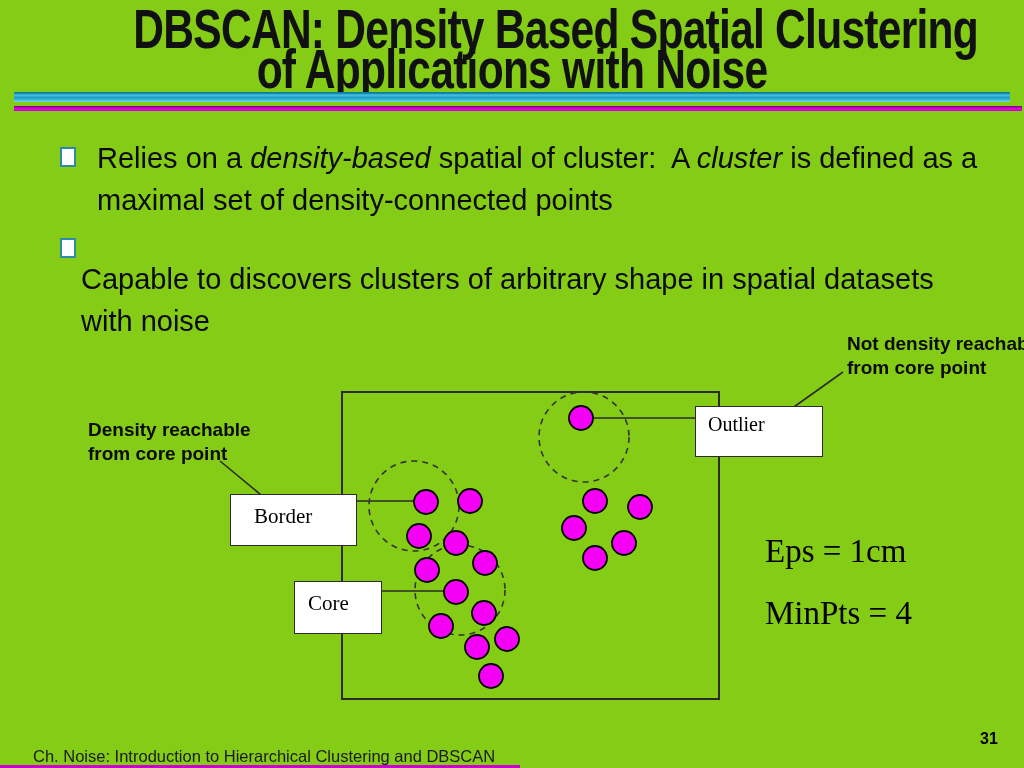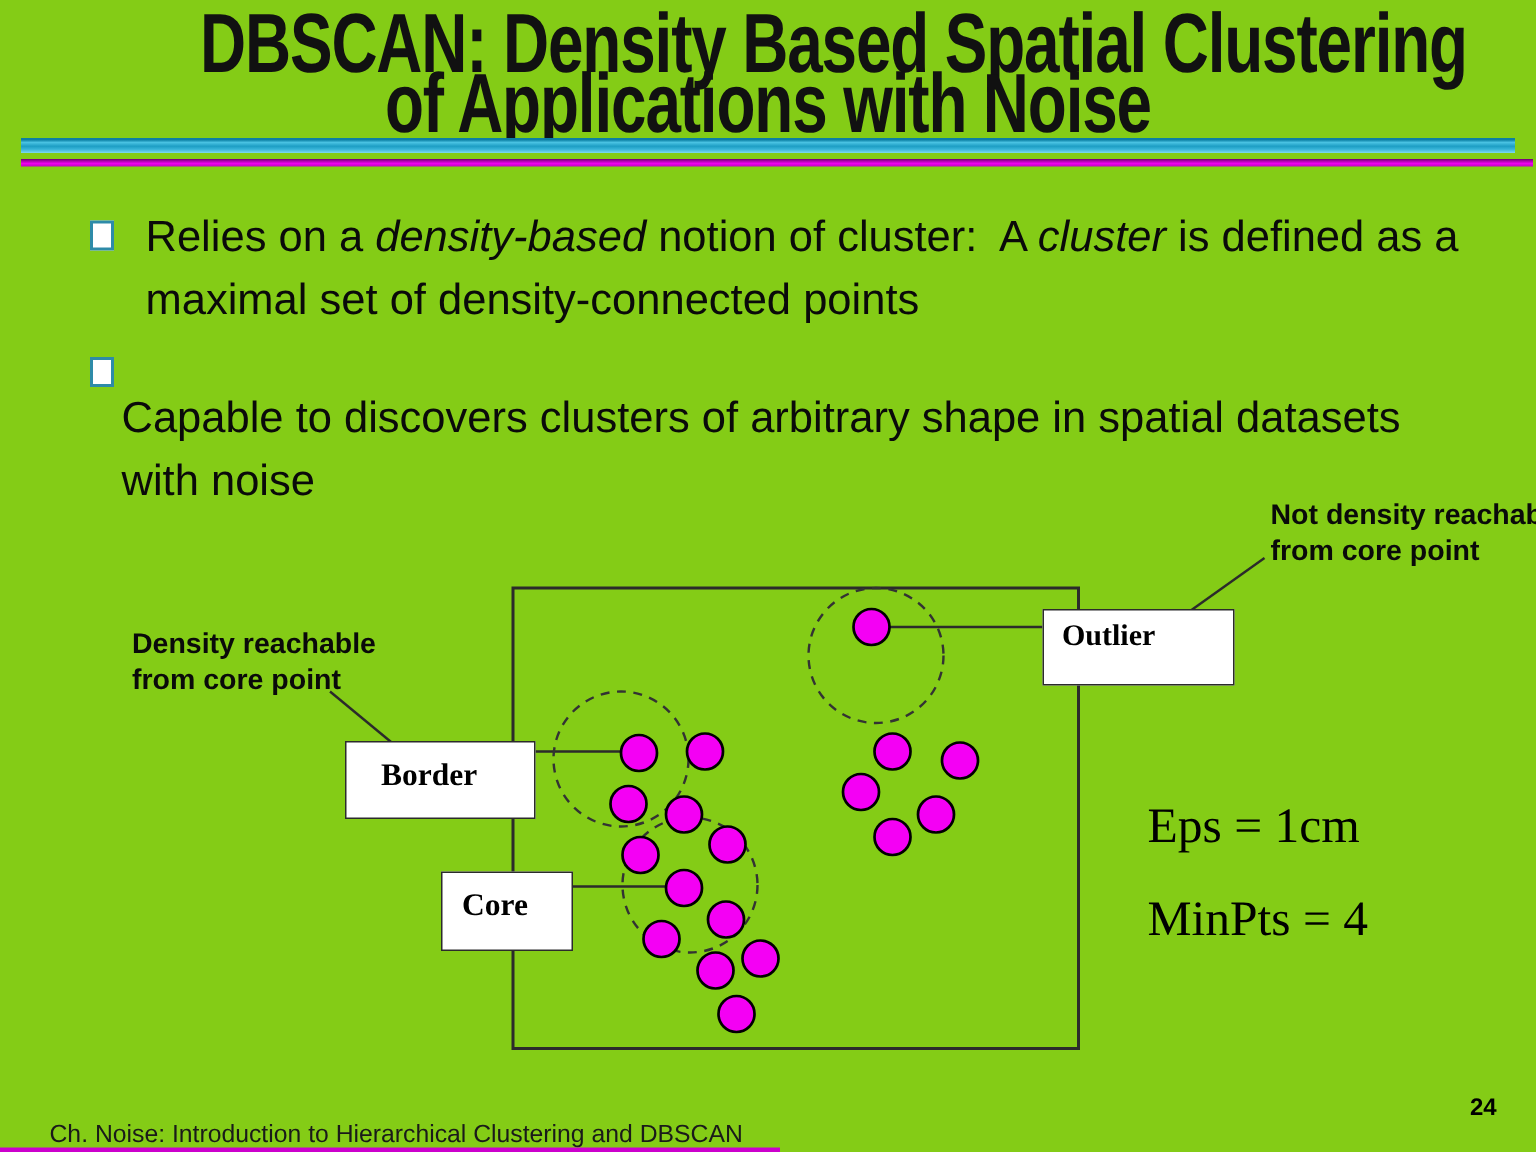--- a/index.html
+++ b/index.html
@@ -22,21 +22,21 @@
   .bullet-row{position:absolute;left:60px;display:flex;align-items:flex-start;}
   .bullet-row.b1{top:137px;}
   .bullet-row.b2{top:228px;flex-direction:column;}
   .bullet-marker{width:12px;height:16px;border:2px solid #2e8ba8;margin-top:10px;flex:none;background:#fff;}
   .bullet-text{margin:0 0 0 21px;width:895px;font-size:29px;line-height:42px;
     color:#0a0a0a;white-space:pre-wrap;}
   .bullet-text em{font-style:italic;margin-top:16px;}
   
   #diagram-svg{position:absolute;left:0;top:0;width:1024px;height:768px;}
   .label-box{position:absolute;background:#ffffff;border:1.6px solid #2b2b2b;
-    font-family:"Liberation Serif",serif;font-weight:700;color:#000;box-sizing:border-box;}
+    font-family:"Liberation Serif",serif;font-weight:400;color:#000;box-sizing:border-box;}
   .label-box.border-box{left:230px;top:494px;width:127px;height:52px;font-size:21px;padding:9px 0 0 23px;}
   .label-box.core-box{left:294px;top:581px;width:88px;height:53px;font-size:21px;padding:9px 0 0 13px;}
   .label-box.outlier-box{left:695px;top:406px;width:128px;height:51px;font-size:20px;padding:6px 0 0 12px;}
   .annotation{position:absolute;font-weight:700;font-size:19px;line-height:24px;color:#0a0a0a;white-space:nowrap;}
   .annotation.left{left:88px;top:418px;}
   .annotation.right{left:847px;top:332px;}
   .param{position:absolute;left:765px;font-family:"Liberation Serif",serif;
     font-weight:400;font-size:33px;color:#000;white-space:nowrap;}
   .param.eps{top:533px;}
   .param.minpts{top:595px;}
@@ -55,21 +55,21 @@
   </div>
   <div class="title-line l2">
     <span>of Applications with Noise</span>
   </div>
 
   <div class="rule-cyan"></div>
   <div class="rule-magenta"></div>
 
   <div class="bullet-row b1">
     <div class="bullet-marker"></div>
-    <p class="bullet-text"><span>Relies on a </span><em>density-based</em><span> notion of cluster:  A </span><em>cluster</em><span> is defined as a maximal set of density-connected points</span></p>
+    <p class="bullet-text"><span>Relies on a </span><em>density-based</em><span> spatial of cluster:  A </span><em>cluster</em><span> is defined as a maximal set of density-connected points</span></p>
   </div>
   <div class="bullet-row b2">
     <div class="bullet-marker"></div>
     <p class="bullet-text"><span>Capable to discovers clusters of arbitrary shape in spatial datasets with noise</span></p>
   </div>
 
   <svg id="diagram-svg" viewBox="0 0 1024 768">
       <rect x="342" y="392" width="377" height="307" fill="none" stroke="#2b2b2b" stroke-width="2"></rect>
       <line x1="357" y1="501" x2="415" y2="501" stroke="#2b2b2b" stroke-width="1.6"></line>
       <line x1="382" y1="591" x2="444" y2="591" stroke="#2b2b2b" stroke-width="1.6"></line>
@@ -115,16 +115,16 @@
   </div>
   <div class="annotation right">
     <div>Not density reachab</div>
     <div>from core point</div>
   </div>
 
   <div class="param eps">Eps = 1cm</div>
   <div class="param minpts">MinPts = 4</div>
 
   <div class="footer-credit">Ch. Noise: Introduction to Hierarchical Clustering and DBSCAN</div>
-  <div class="page-number">24</div>
+  <div class="page-number">31</div>
   <div class="rule-bottom"></div>
 
 </div>
 
 </body></html>

